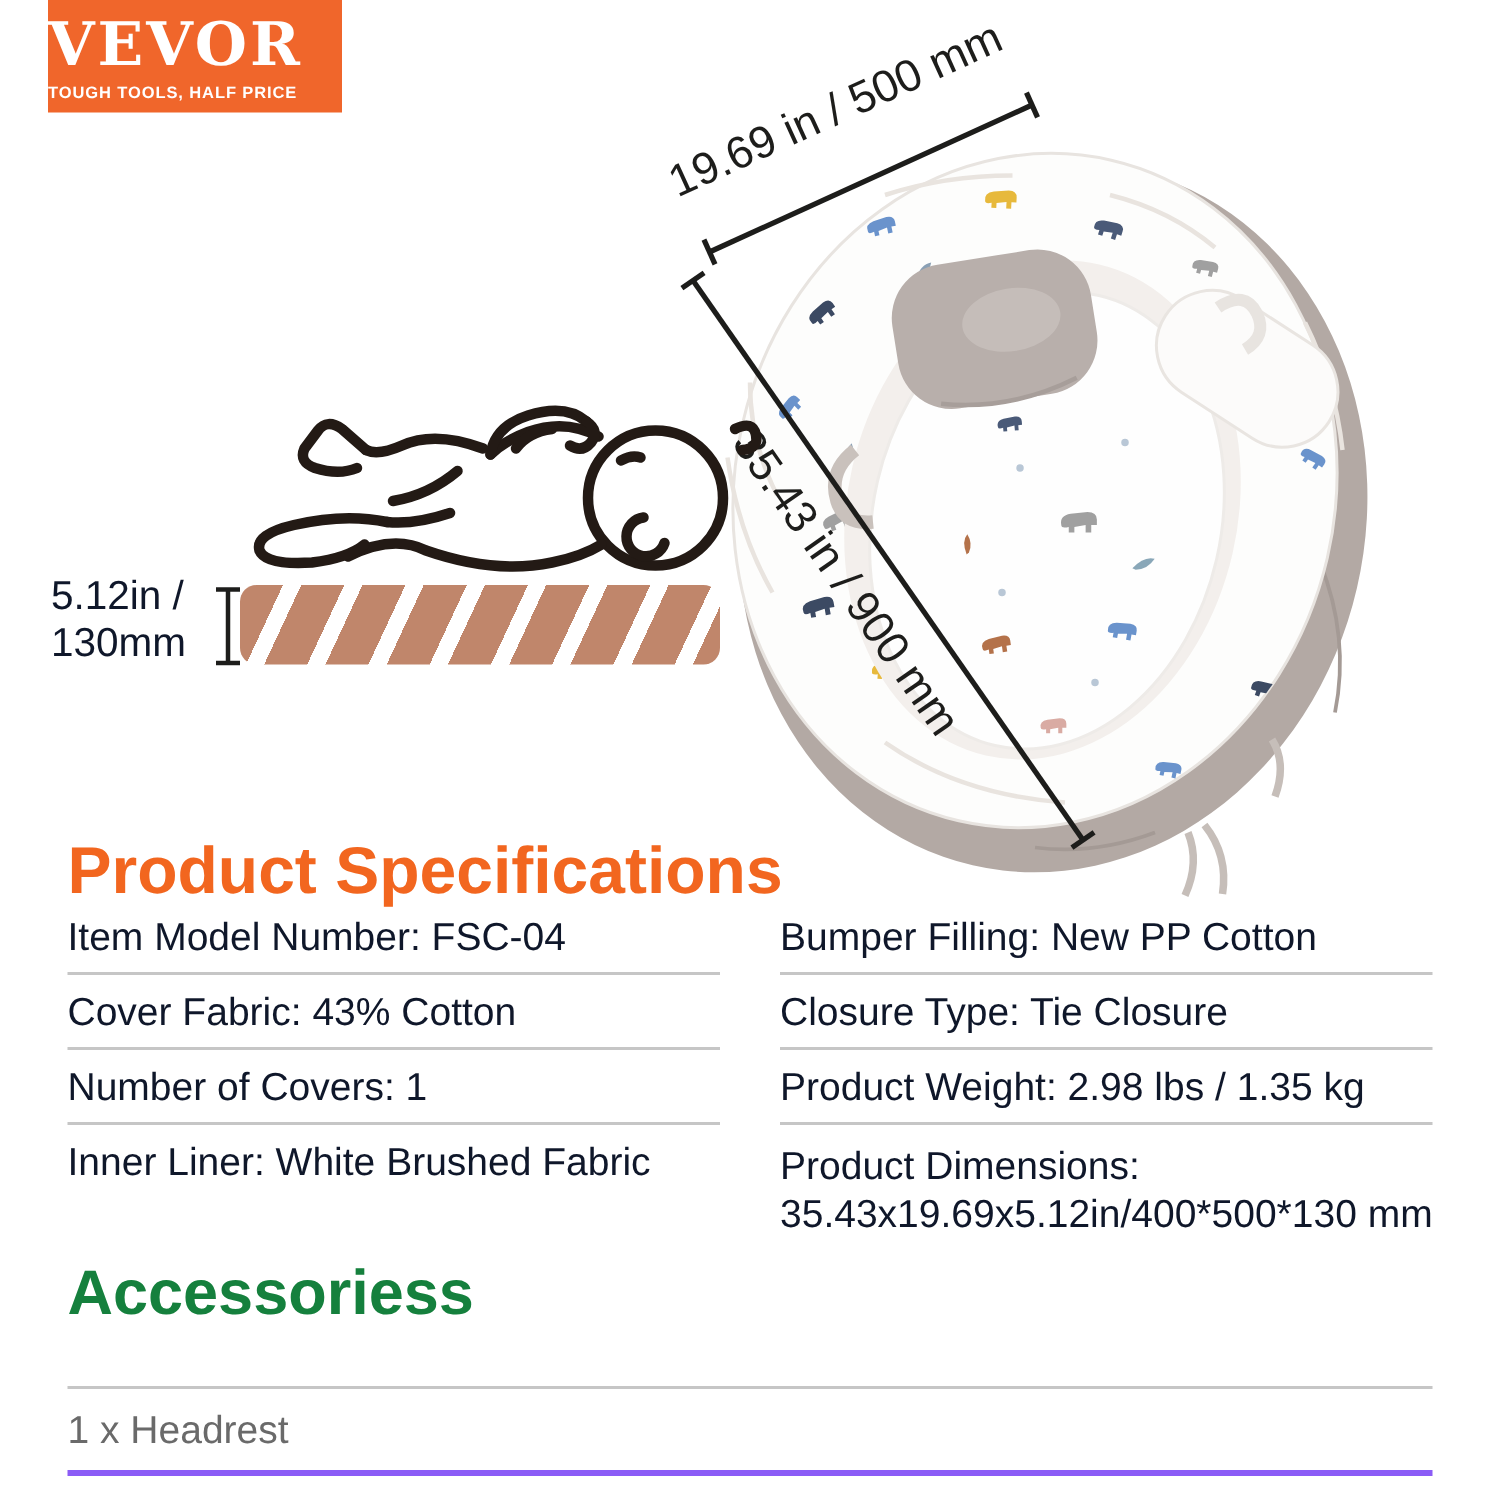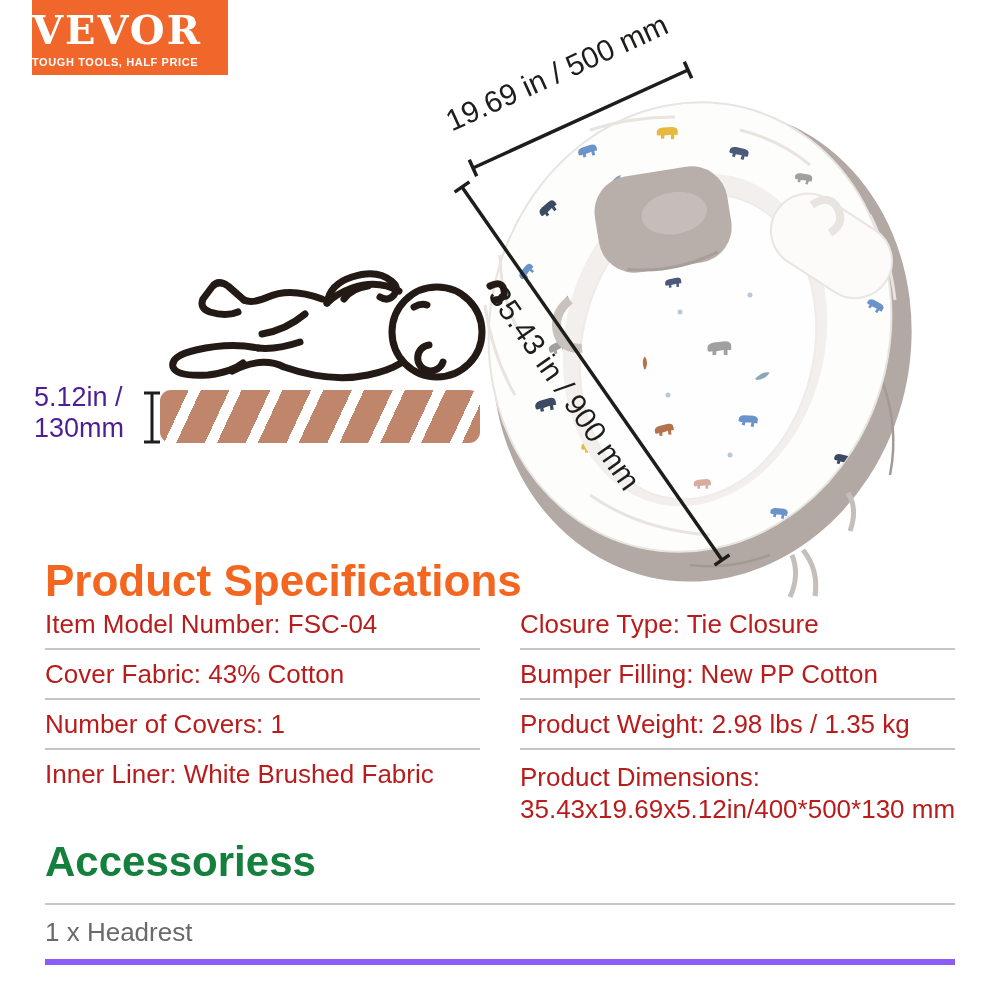--- a/index.html
+++ b/index.html
@@ -15,52 +15,52 @@
   .logo-text{
     font-family:"DejaVu Serif", serif;font-weight:bold;color:#ffffff;
     font-size:40px;line-height:40px;letter-spacing:2px;margin-top:2px;
   }
   .logo-tagline{
     color:#ffffff;font-size:11px;font-weight:bold;letter-spacing:0.6px;margin-top:6px;
     white-space:nowrap;
   }
   
   .thickness-label{
-    position:absolute;left:34px;top:382px;color:#4c1d95;font-size:27px;line-height:31px;
+    position:absolute;left:34px;top:382px;color:#0f172a;font-size:27px;line-height:31px;
   }
   
   .mattress{
     position:absolute;left:160px;top:390px;width:320px;height:53px;border-radius:11px;
     background:repeating-linear-gradient(115deg,#c0866b 0 26px,#ffffff 26px 37px);
   }
   
   .scene{position:absolute;left:0;top:0;width:1000px;height:1000px;pointer-events:none;}
   .dim-text{font-family:"Liberation Sans",sans-serif;font-size:30px;fill:#1d1d1b;}
   
   .spec-heading{
     position:absolute;left:45px;top:544px;color:#f2661f;font-size:44px;font-weight:bold;
     white-space:nowrap;
     margin-top:12px;
   }
   .spec-col{position:absolute;top:600px;width:435px;display:flex;flex-direction:column;}
   .spec-col.left{left:45px;}
   .spec-col.right{left:520px;}
   .spec-row{
-    height:48px;display:flex;align-items:center;color:#b91c1c;font-size:26px;white-space:nowrap;
+    height:48px;display:flex;align-items:center;color:#0f172a;font-size:26px;white-space:nowrap;
   }
   .spec-row.underline{border-bottom:2px solid #c6c6c6;}
   .spec-row.multiline{height:auto;display:block;padding-top:11px;line-height:32px;}
   
   .acc-heading{
     position:absolute;left:45px;top:838px;color:#15803d;font-size:42px;font-weight:bold;
     white-space:nowrap;
   }
   .acc-box{
-    position:absolute;left:45px;top:903px;width:910px;
-    border-top:2px solid #c6c6c6;border-bottom:6px solid #8b5cf6;
+    position:absolute;left:45px;top:924px;width:910px;
+    border-top:2px solid #c6c6c6;border-bottom:4px solid #8b5cf6;
   }
   .acc-item{
     height:54px;display:flex;align-items:center;color:#6a6a6a;font-size:26px;
   }
 </style>
 </head>
 <body>
 
 <div class="canvas">
 
@@ -203,22 +203,22 @@
   <div class="spec-heading">Product Specifications</div>
 
   <div class="spec-col left">
     <div class="spec-row underline">Item Model Number: FSC-04</div>
     <div class="spec-row underline">Cover Fabric: 43% Cotton</div>
     <div class="spec-row underline">Number of Covers: 1</div>
     <div class="spec-row">Inner Liner: White Brushed Fabric</div>
   </div>
 
   <div class="spec-col right">
+    <div class="spec-row underline">Bumper Filling: New PP Cotton</div>
     <div class="spec-row underline">Closure Type: Tie Closure</div>
-    <div class="spec-row underline">Bumper Filling: New PP Cotton</div>
     <div class="spec-row underline">Product Weight: 2.98 lbs / 1.35 kg</div>
     <div class="spec-row multiline">
       <div>Product Dimensions:</div>
       <div>35.43x19.69x5.12in/400*500*130 mm</div>
     </div>
   </div>
 
   <div class="acc-heading">Accessoriess</div>
   <div class="acc-box">
     <div class="acc-item">1 x Headrest</div>

